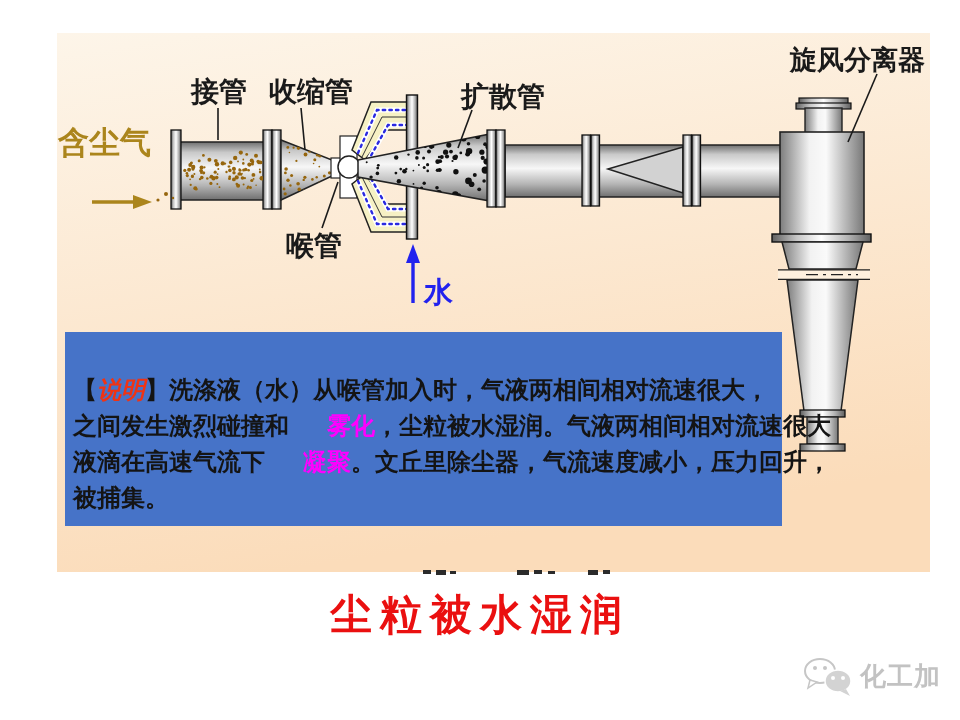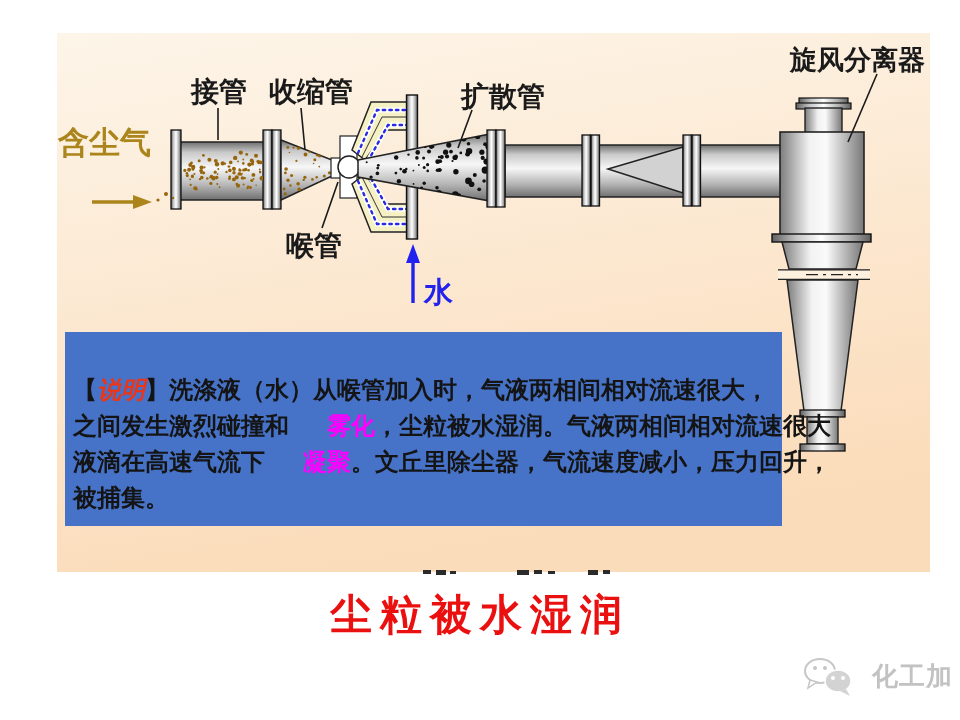--- a/index.html
+++ b/index.html
@@ -17,21 +17,21 @@
   .hl-magenta{color:#ff00ff;font-weight:bold;margin-left:38px;}
 
   .slide-title{
     position:absolute;left:0;top:590px;width:960px;text-align:center;
     color:#ea1010;font-size:42px;line-height:50px;font-weight:900;
     font-family:"Liberation Serif",serif;letter-spacing:8px;
   }
 
   .watermark{
     position:absolute;left:798px;top:652px;width:156px;height:48px;
-    display:flex;align-items:center;gap:16px;
+    display:flex;align-items:center;gap:4px;
   }
   .watermark-text{color:#c2c2c2;font-size:26px;font-weight:600;letter-spacing:1px;}
 </style>
 </head>
 <body>
 
 <div class="slide">
 
   <svg width="960" height="720" viewBox="0 0 960 720" style="position:absolute;left:0;top:0;">
     <defs>

